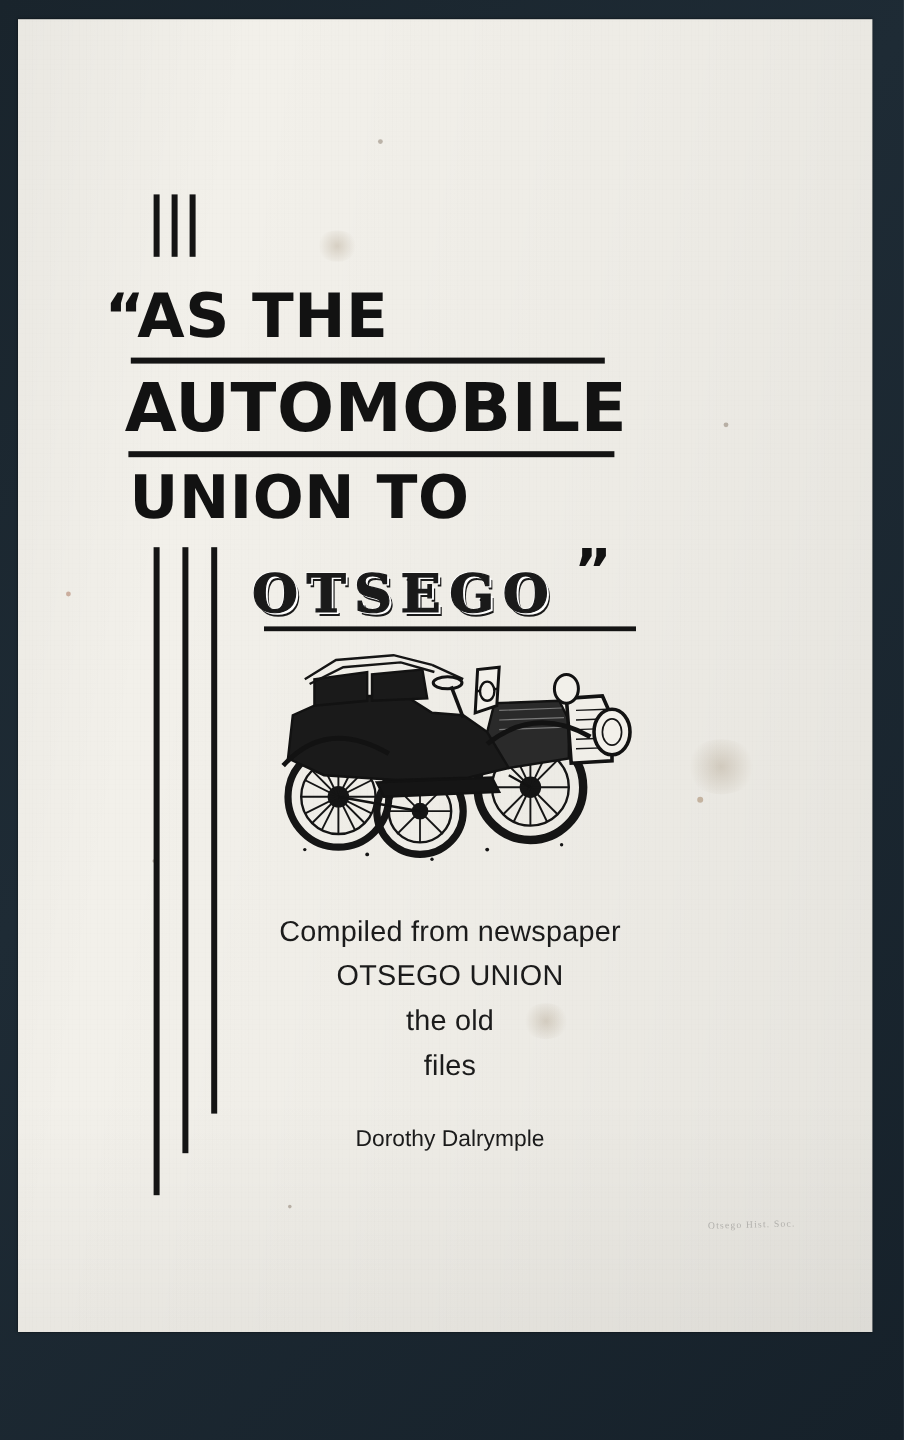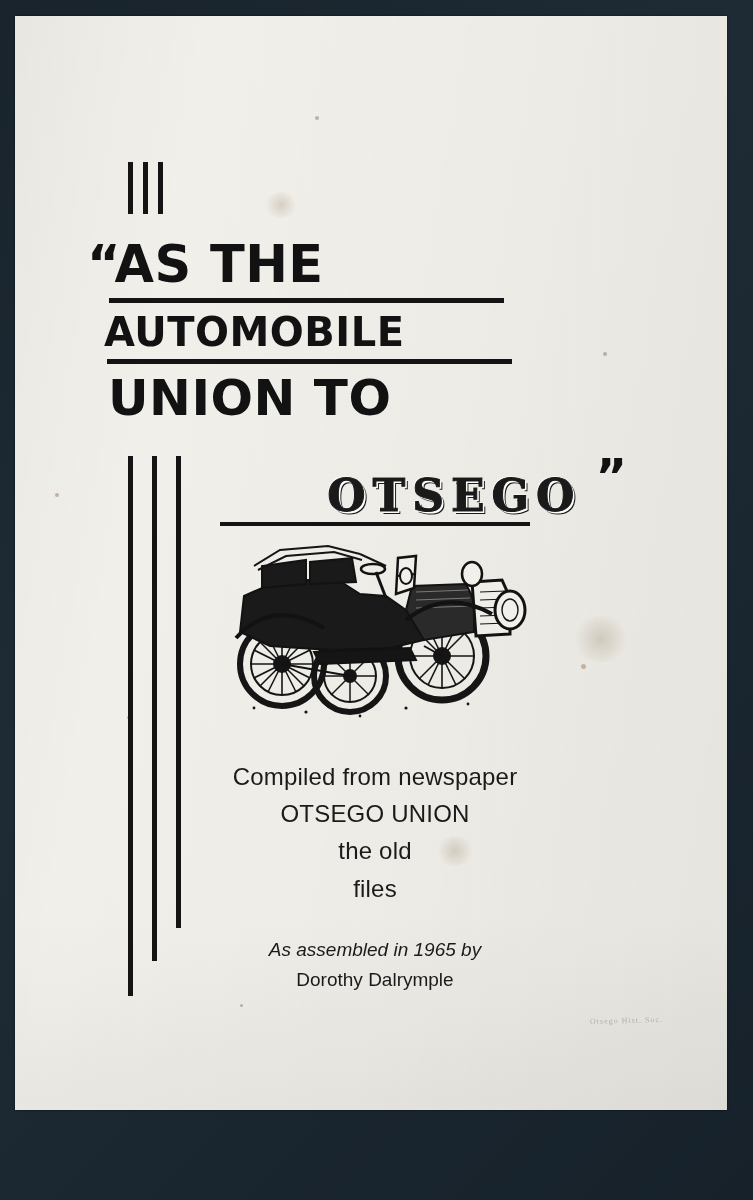--- a/index.html
+++ b/index.html
@@ -74,40 +74,39 @@
   .title-line {
     font-family: "DejaVu Sans", sans-serif;
     font-weight: bold;
     font-size: 51px;
     letter-spacing: 0.5px;
     color: #121212;
     line-height: 1.06;
     white-space: nowrap;
   }
   .title-line.l1 { margin-left: 0px; }
-  .title-line.l2 { margin-left: 17px; font-size: 40px; }
+  .title-line.l2 { margin-left: 17px; font-size: 56px; }
   .title-line.l3 { margin-left: 21px; font-size: 50px; }
 
   .rule-thick {
     height: 5px;
     background: #141414;
     margin: 6px 0 8px 0;
   }
   .rule-2 { width: 395px; margin-left: 22px; }
   .rule-3 { width: 405px; margin-left: 20px; }
 
   
   .wordmark-row {
     position: absolute;
-    left: 212px;
+    left: 195px;
     top: 432px;
     width: 400px;
     display: flex;
     align-items: flex-end;
-    justify-content: flex-end;
   }
   .wordmark {
     font-family: "DejaVu Serif", serif;
     font-weight: bold;
     font-size: 44px;
     letter-spacing: 7px;
     color: #1a1a1a;
     text-shadow:
       2px 2px 0 #ffffff,
       3px 3px 0 #1a1a1a,
@@ -315,20 +314,19 @@
     </svg>
   </div>
 
   <div class="credits">
     <div class="credit-line">Compiled from newspaper</div>
     <div class="credit-line">OTSEGO UNION</div>
     <div class="credit-line">the old</div>
     <div class="credit-line">files</div>
 
     <div class="assembled">
-      <div class="credit-italic">As assembled in 1965 by</div>
       <div class="author">Dorothy Dalrymple</div>
     </div>
   </div>
 
   <div class="faint-pencil">Otsego Hist. Soc.</div>
 
 </div>
 
 </body></html>

